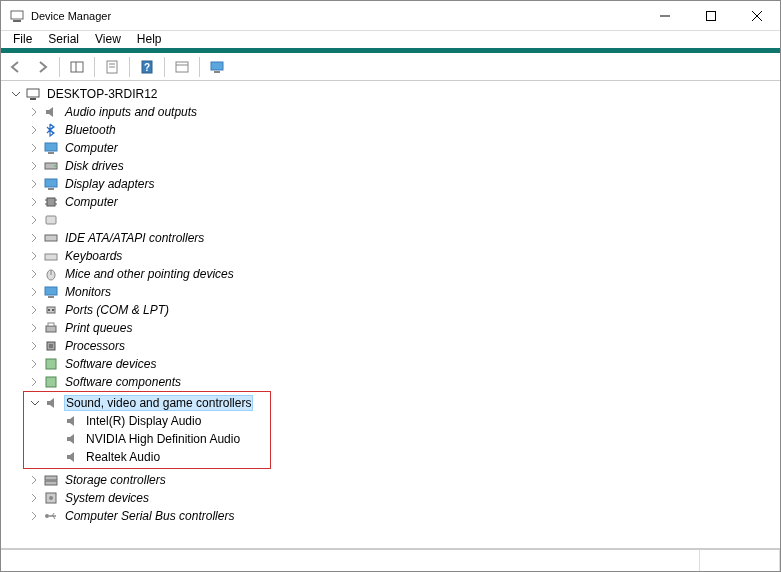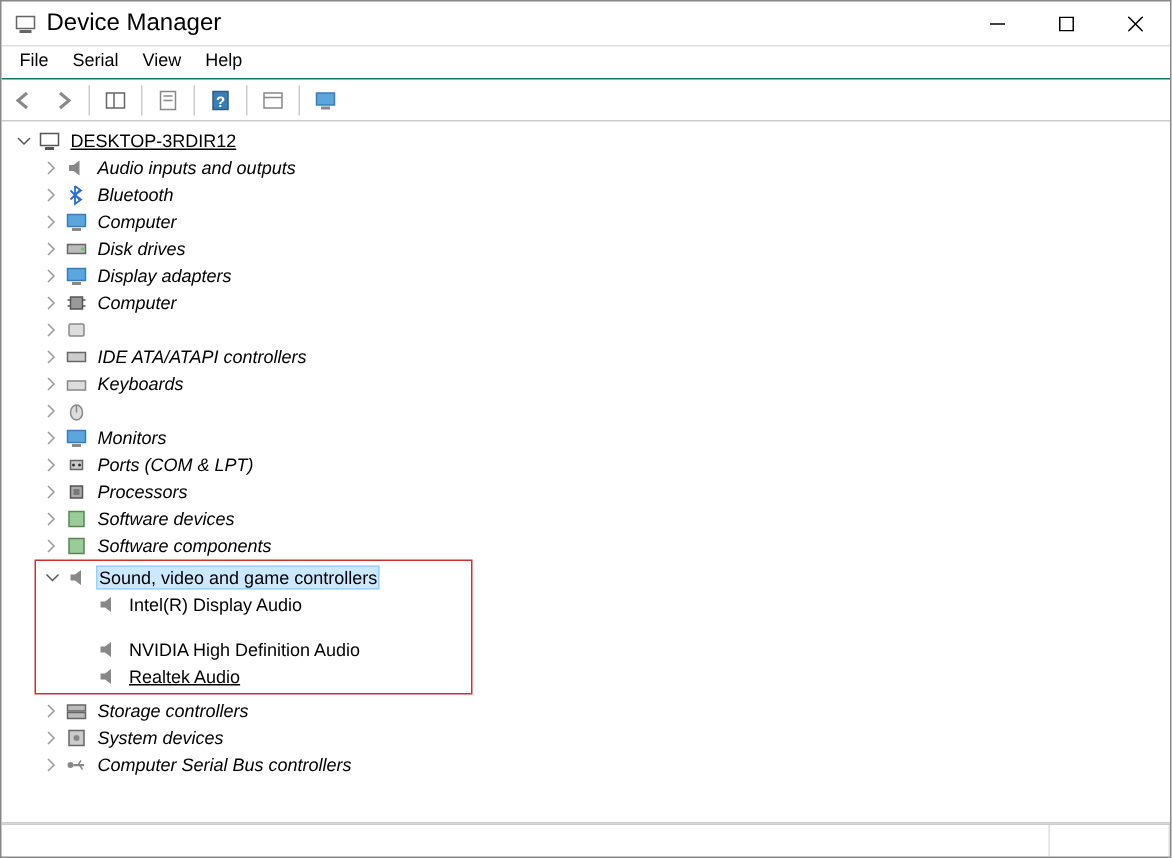--- a/index.html
+++ b/index.html
@@ -1,35 +1,35 @@
 <!DOCTYPE html>
 <html><head>
   <meta charset="utf-8">
   <style>
     * { box-sizing: border-box; margin: 0; padding: 0; }
     body { font-family: "Segoe UI", Tahoma, sans-serif; font-size: 12px; background: #fff; color: #000; width: 781px; height: 572px; border: 1px solid #888; display: flex; flex-direction: column; }
     .titlebar { height: 30px; display: flex; align-items: center; padding: 0 0 0 8px; border-bottom: 1px solid #ddd; }
     .titlebar .title-icon { width: 16px; height: 16px; margin-right: 6px; }
-    .titlebar .title-text { flex: 1; font-size: 16px; }
+    .titlebar .title-text { flex: 1; font-size: 11px; }
     .titlebar .win-controls { display: flex; height: 100%; }
     .titlebar .win-btn { width: 46px; display: flex; align-items: center; justify-content: center; cursor: default; }
-    .menubar { height: 22px; display: flex; align-items: flex-start; padding: 0 4px; border-bottom: 1px solid #0f766e; }
+    .menubar { height: 22px; display: flex; align-items: flex-end; padding: 0 4px; border-bottom: 5px solid #0f766e; }
     .menubar .menu-item { padding: 2px 8px; cursor: default; }
     .toolbar { height: 28px; display: flex; align-items: center; padding: 0 2px; border-bottom: 1px solid #ccc; gap: 0; }
     .toolbar .tb-btn { width: 24px; height: 24px; display: flex; align-items: center; justify-content: center; margin: 0 1px; }
     .toolbar .sep { width: 1px; height: 20px; background: #ccc; margin: 0 4px; }
     .tree-panel { flex: 1; overflow: auto; padding: 4px 0 0 4px; border-bottom: 1px solid #ccc; }
     .tree-node { display: flex; align-items: center; height: 18px; white-space: nowrap; }
-    .tree-node.root { padding-left: 4px; text-decoration: underline; }
+    .tree-node.root { padding-left: 4px; }
     .cat { padding-left: 22px; font-style: italic; }
     .expander { width: 14px; height: 14px; display: inline-flex; align-items: center; justify-content: center; margin-right: 2px; color: #666; cursor: default; }
     .dev-icon { width: 16px; height: 16px; margin-right: 4px; display: inline-flex; align-items: center; justify-content: center; }
     .node-label { padding: 0 2px; }
     .selected .node-label { background: #cce8ff; border: 1px solid #99d1ff; padding: 0 1px; }
-    .highlighted-box { border: 1px solid #d03030; padding: 2px 0; margin: 0 0 2px 18px; width: 292px; }
+    .highlighted-box { border: 1px solid #d03030; padding: 2px 0; margin: 0 0 2px 18px; width: 248px; }
     .statusbar { height: 22px; display: flex; border-top: 1px solid #ccc; }
     .statusbar .seg { border-right: 1px solid #ddd; height: 100%; }
     .statusbar .seg1 { flex: 1; }
     .statusbar .seg2 { width: 80px; }
     svg { display: block; }
   </style>
 </head>
 <body>
 
 <div class="titlebar">
@@ -262,20 +262,21 @@
           <svg width="10" height="10">
             <path d="M3 1 L7 5 L3 9" fill="none" stroke="#999"></path>
           </svg>
         </span>
         <span class="dev-icon">
           <svg width="16" height="16">
             <ellipse cx="8" cy="9" rx="4" ry="5" fill="#ddd" stroke="#888"></ellipse>
             <line x1="8" y1="4" x2="8" y2="9" stroke="#888"></line>
           </svg>
         </span>
+        <span class="node-label">Mice and other pointing devices</span>
       </div>
       <div class="tree-node cat">
         <span class="expander">
           <svg width="10" height="10">
             <path d="M3 1 L7 5 L3 9" fill="none" stroke="#999"></path>
           </svg>
         </span>
         <span class="dev-icon">
           <svg width="16" height="16">
             <rect x="2" y="3" width="12" height="8" fill="#5aa6dd" stroke="#3a7db8"></rect>
@@ -291,20 +292,34 @@
           </svg>
         </span>
         <span class="dev-icon">
           <svg width="16" height="16">
             <rect x="4" y="5" width="8" height="6" fill="#ccc" stroke="#666"></rect>
             <circle cx="6" cy="8" r="1" fill="#333"></circle>
             <circle cx="10" cy="8" r="1" fill="#333"></circle>
           </svg>
         </span>
         <span class="node-label">Ports (COM &amp; LPT)</span>
+      </div>
+      <div class="tree-node cat">
+        <span class="expander">
+          <svg width="10" height="10">
+            <path d="M3 1 L7 5 L3 9" fill="none" stroke="#999"></path>
+          </svg>
+        </span>
+        <span class="dev-icon">
+          <svg width="16" height="16">
+            <rect x="3" y="6" width="10" height="6" fill="#bbb" stroke="#666"></rect>
+            <rect x="5" y="3" width="6" height="3" fill="#fff" stroke="#888"></rect>
+          </svg>
+        </span>
+        <span class="node-label">Print queues</span>
       </div>
       <div class="tree-node cat">
         <span class="expander">
           <svg width="10" height="10">
             <path d="M3 1 L7 5 L3 9" fill="none" stroke="#999"></path>
           </svg>
         </span>
         <span class="dev-icon">
           <svg width="16" height="16">
             <rect x="4" y="4" width="8" height="8" fill="#aaa" stroke="#555"></rect>
@@ -357,29 +372,29 @@
     </div>
     <div id="sound-children">
         <div class="tree-node" style="padding-left: 40px;">
           <span class="dev-icon">
             <svg width="16" height="16">
               <path d="M3 6 L6 6 L10 3 L10 13 L6 10 L3 10 Z" fill="#888"></path>
             </svg>
           </span>
           <span class="node-label">Intel(R) Display Audio</span>
         </div>
-        <div class="tree-node" style="padding-left: 40px; margin-top: 12px;">
+        <div class="tree-node" style="padding-left: 40px;">
           <span class="dev-icon">
             <svg width="16" height="16">
               <path d="M3 6 L6 6 L10 3 L10 13 L6 10 L3 10 Z" fill="#888"></path>
             </svg>
           </span>
           <span class="node-label">NVIDIA High Definition Audio</span>
         </div>
-        <div class="tree-node" style="padding-left: 40px; text-decoration: underline;">
+        <div class="tree-node" style="padding-left: 40px;">
           <span class="dev-icon">
             <svg width="16" height="16">
               <path d="M3 6 L6 6 L10 3 L10 13 L6 10 L3 10 Z" fill="#888"></path>
             </svg>
           </span>
           <span class="node-label">Realtek Audio</span>
         </div>
       </div>
   </div>
 

